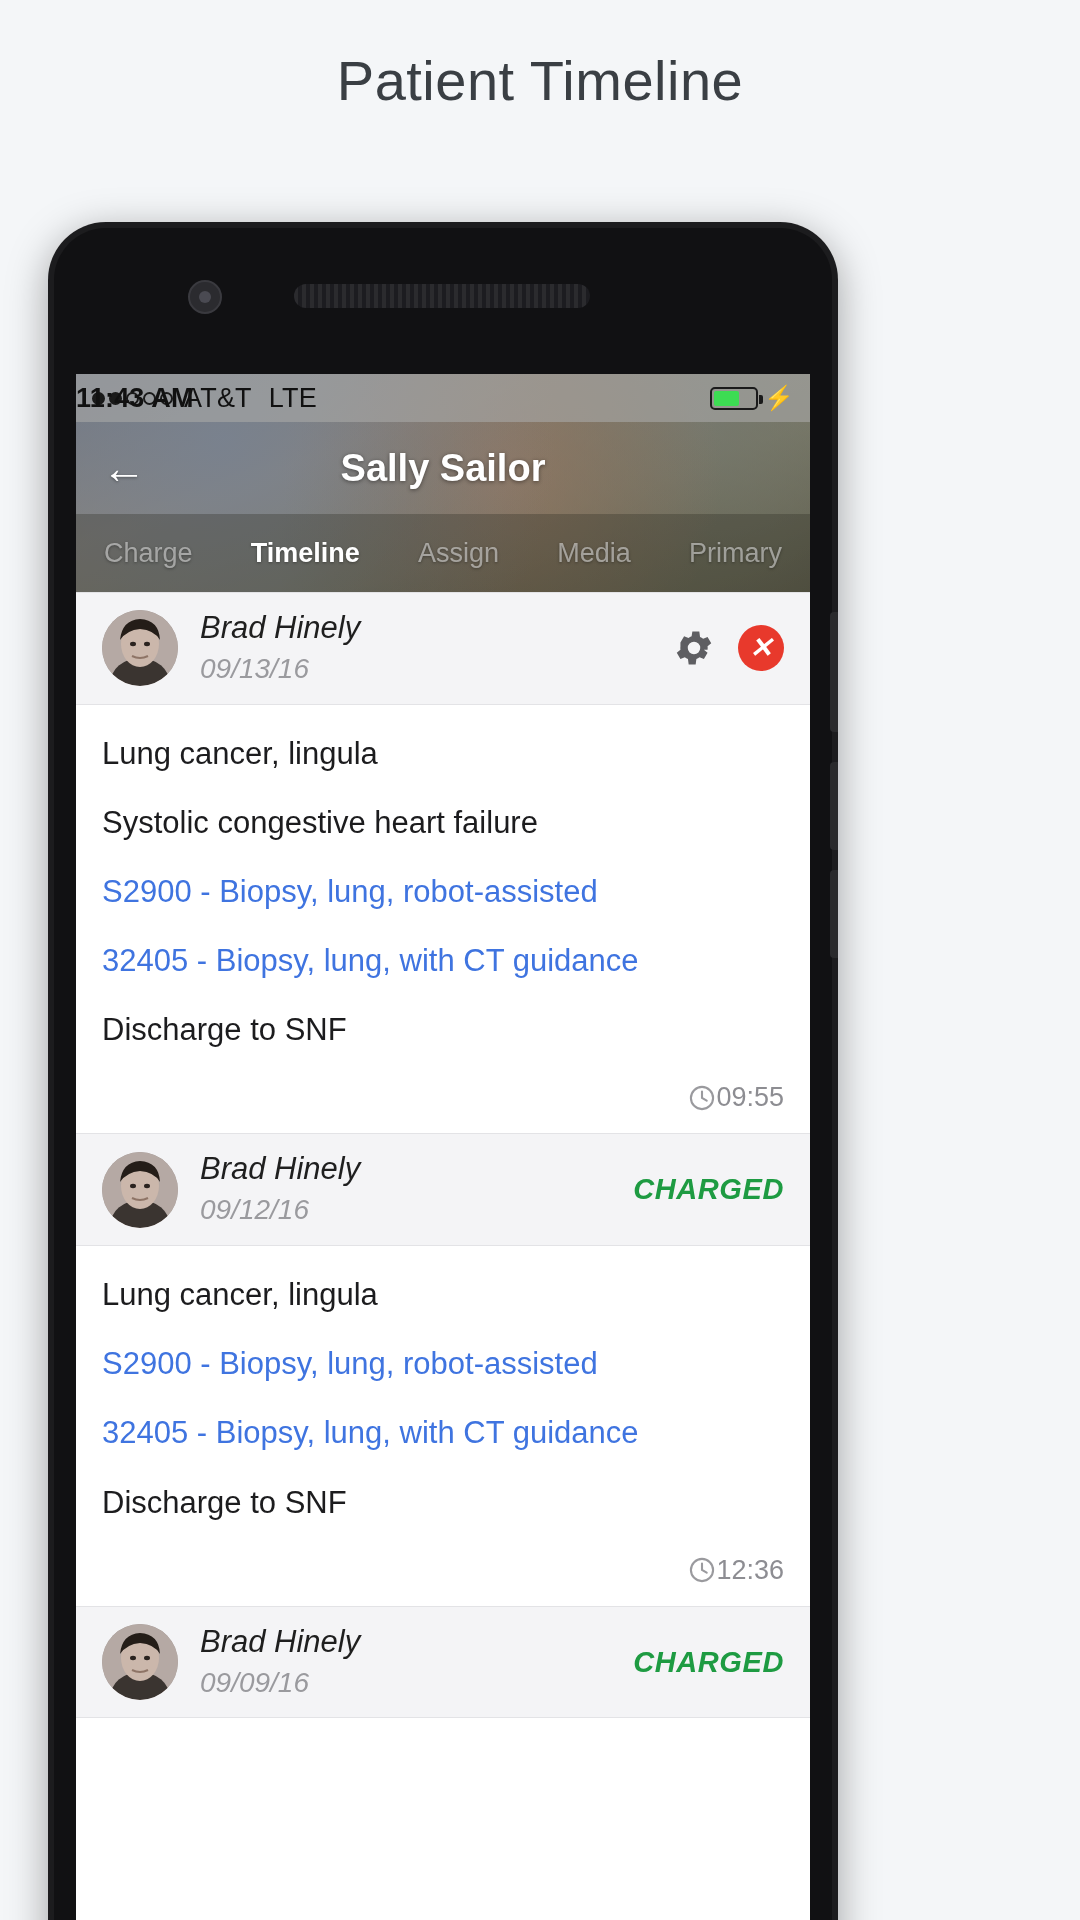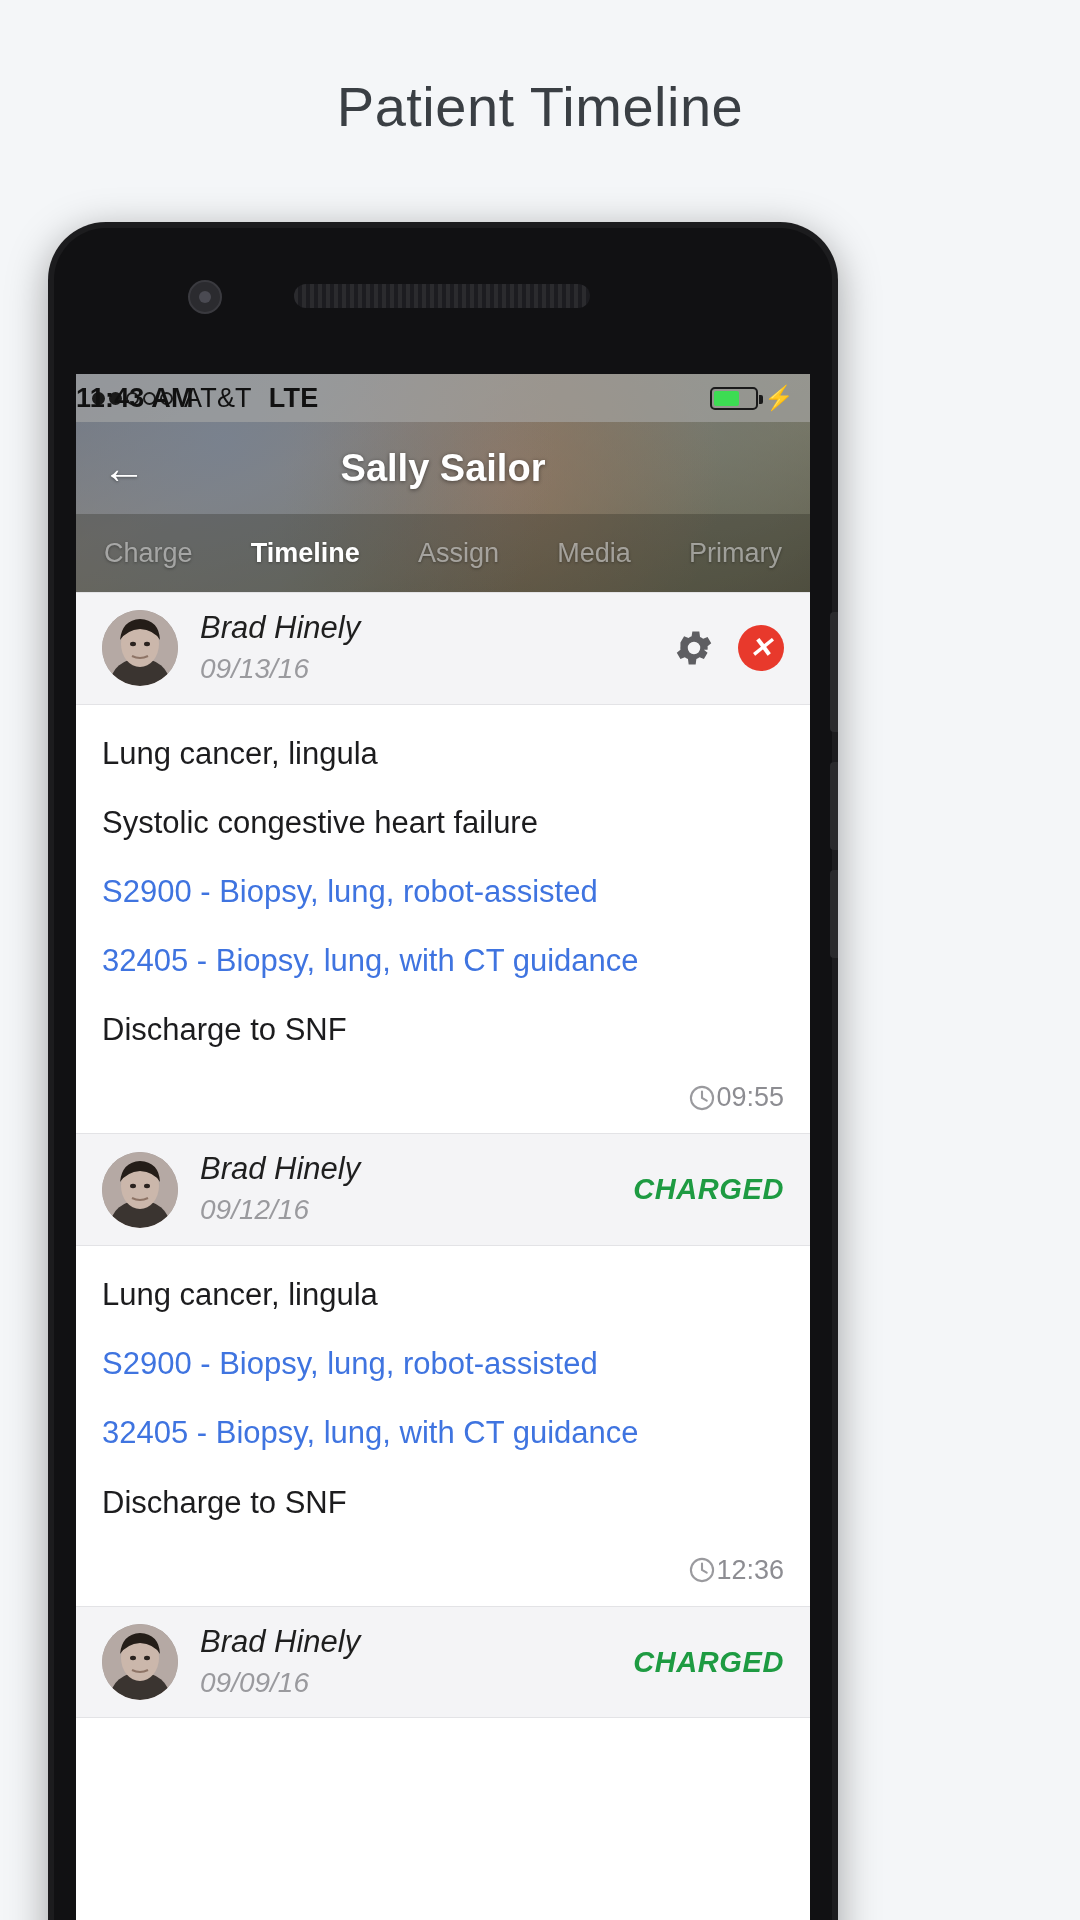--- a/index.html
+++ b/index.html
@@ -13,21 +13,21 @@
     position: relative;
   }
 
   
   .page-title {
     text-align: center;
     font-size: 56px;
     font-weight: 400;
     color: #3a3f44;
     letter-spacing: 0.5px;
-    padding-top: 74px;
+    padding-top: 48px;
   }
 
   
   .phone {
     position: absolute;
     left: 48px;
     top: 222px;
     width: 790px;
     height: 1760px;
     background: #1c1c1e;
@@ -125,21 +125,21 @@
   }
   .sb-left { display: flex; align-items: center; gap: 11px; }
   .dots { display: flex; align-items: center; gap: 4px; }
   .dot {
     width: 13px; height: 13px; border-radius: 50%;
     border: 2px solid #1a1a1a;
     background: transparent;
   }
   .dot.filled { background: #1a1a1a; }
   .sb-carrier { font-weight: 500; font-size: 27px; }
-  .sb-net { font-weight: 700; font-size: 27px; margin-left: 6px; }
+  .sb-net { font-weight: 400; font-size: 27px; margin-left: 6px; }
   .sb-time {
     position: absolute;
     left: 0; right: 0;
     font-size: 27px;
     font-weight: 700;
     pointer-events: none;
   }
   .sb-right {
     margin-left: auto;
     display: flex;

